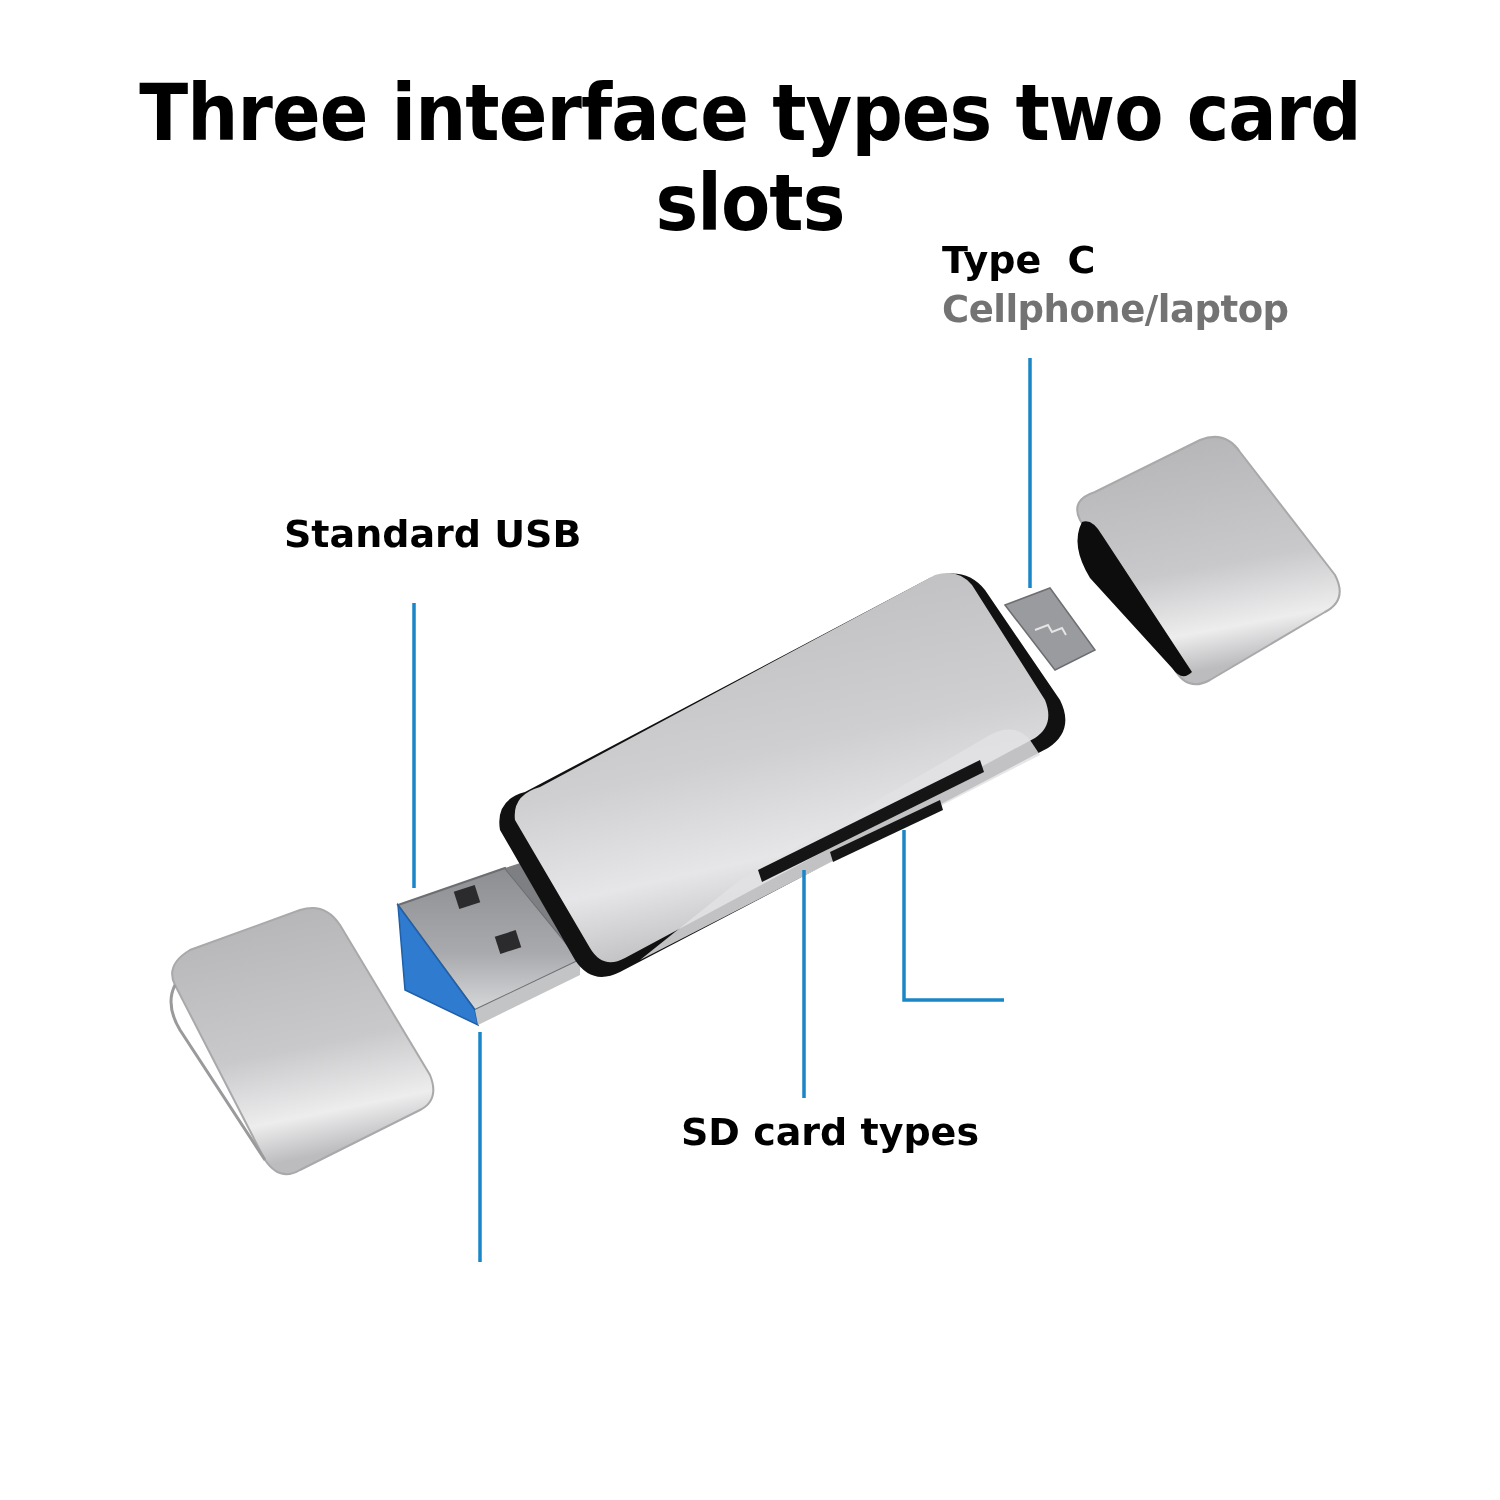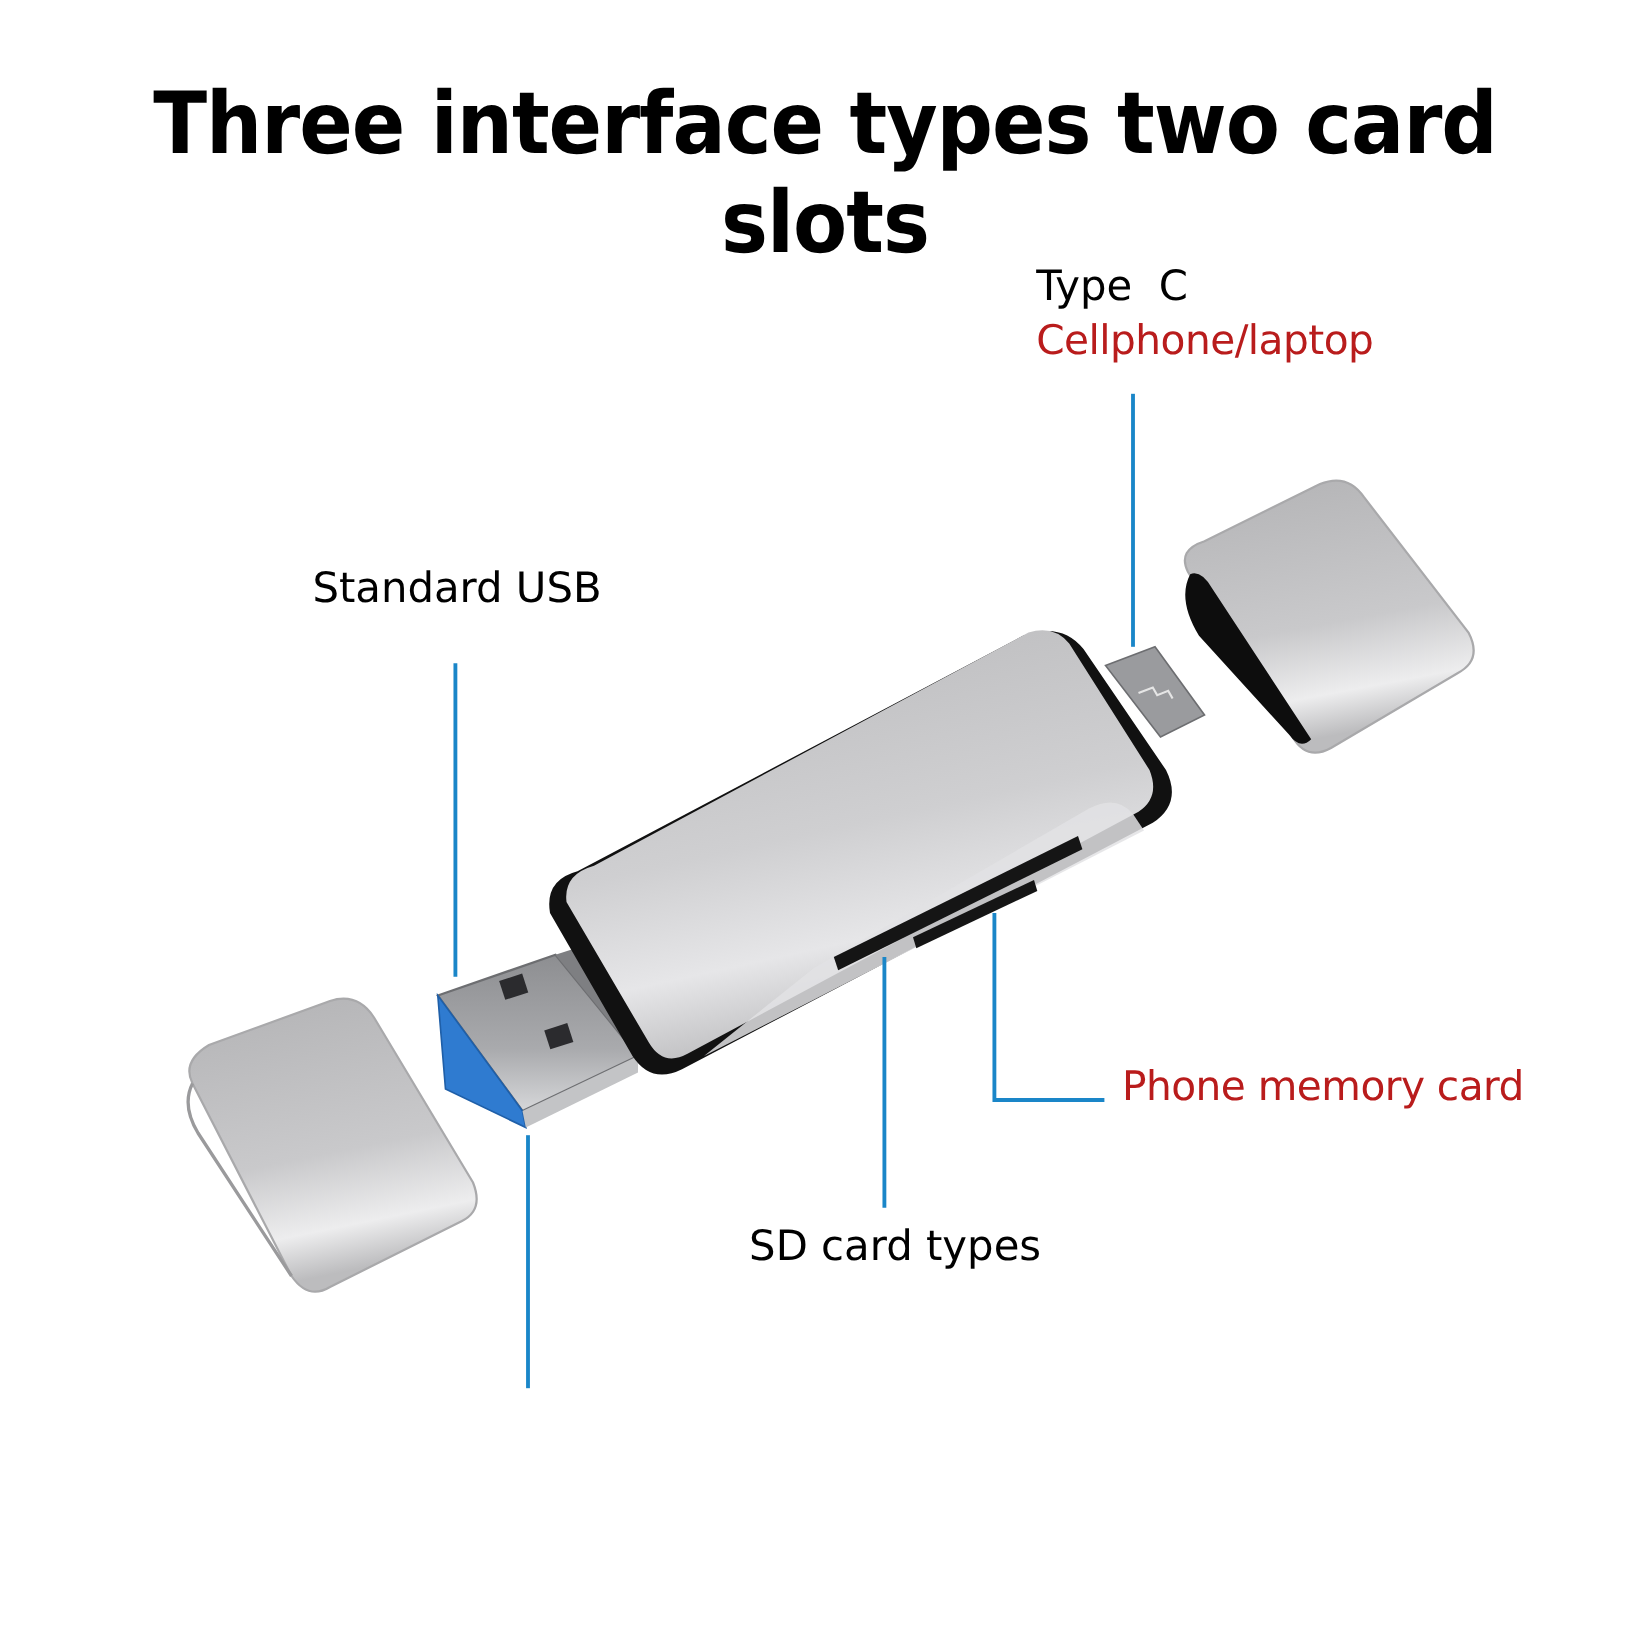--- a/index.html
+++ b/index.html
@@ -2,23 +2,23 @@
 <html><head>
   <meta charset="utf-8">
   <style>
     html, body { margin: 0; padding: 0; background: #ffffff; }
     body { width: 1500px; height: 1500px; position: relative; overflow: hidden;
            font-family: "DejaVu Sans", "Liberation Sans", sans-serif; color: #000; }
     .title { position: absolute; left: 0; right: 0; top: 68px; text-align: center;
              font-size: 78px; font-weight: 600; letter-spacing: -1px;
              font-family: "DejaVu Sans", sans-serif; transform: scaleX(0.92); transform-origin: center; }
     .label { position: absolute; white-space: nowrap; }
-    .label .head { display: block; font-size: 38px; font-weight: normal; line-height: 48px;
+    .label .head { display: block; font-size: 38px; font-weight: bold; line-height: 48px;
                    font-family: "DejaVu Sans", sans-serif; }
-    .label .sub { display: block; font-size: 37px; font-weight: normal; line-height: 52px; color: #b91c1c;
+    .label .sub { display: block; font-size: 37px; font-weight: bold; line-height: 52px; color: #737373;
                   font-family: "DejaVu Sans", sans-serif; letter-spacing: -0.5px; }
     .illustration { position: absolute; left: 0; top: 0; width: 1500px; height: 1500px; }
     .leader { stroke: #1a86c8; stroke-width: 3.5; fill: none; }
   </style>
 </head>
 <body>
 
 <div class="title">Three interface types two card slots</div>
 
 <svg class="illustration" viewBox="0 0 1500 1500" xmlns="http://www.w3.org/2000/svg">
@@ -90,21 +90,20 @@
 <div class="label" style="left:942px; top:236px;">
   <span class="head" style="white-space:pre;">Type  C</span>
   <span class="sub">Cellphone/laptop</span>
 </div>
 
 <div class="label" style="left:284px; top:510px;">
   <span class="head">Standard USB</span>
 </div>
 
 <div class="label" style="left:1020px; top:962px;">
-  <span class="sub">Phone memory card</span>
 </div>
 
 <div class="label" style="left:681px; top:1108px;">
   <span class="head">SD card types</span>
 </div>
 
 <div class="label" style="left:359px; top:1268px;">
 </div>
 
 </body></html>

